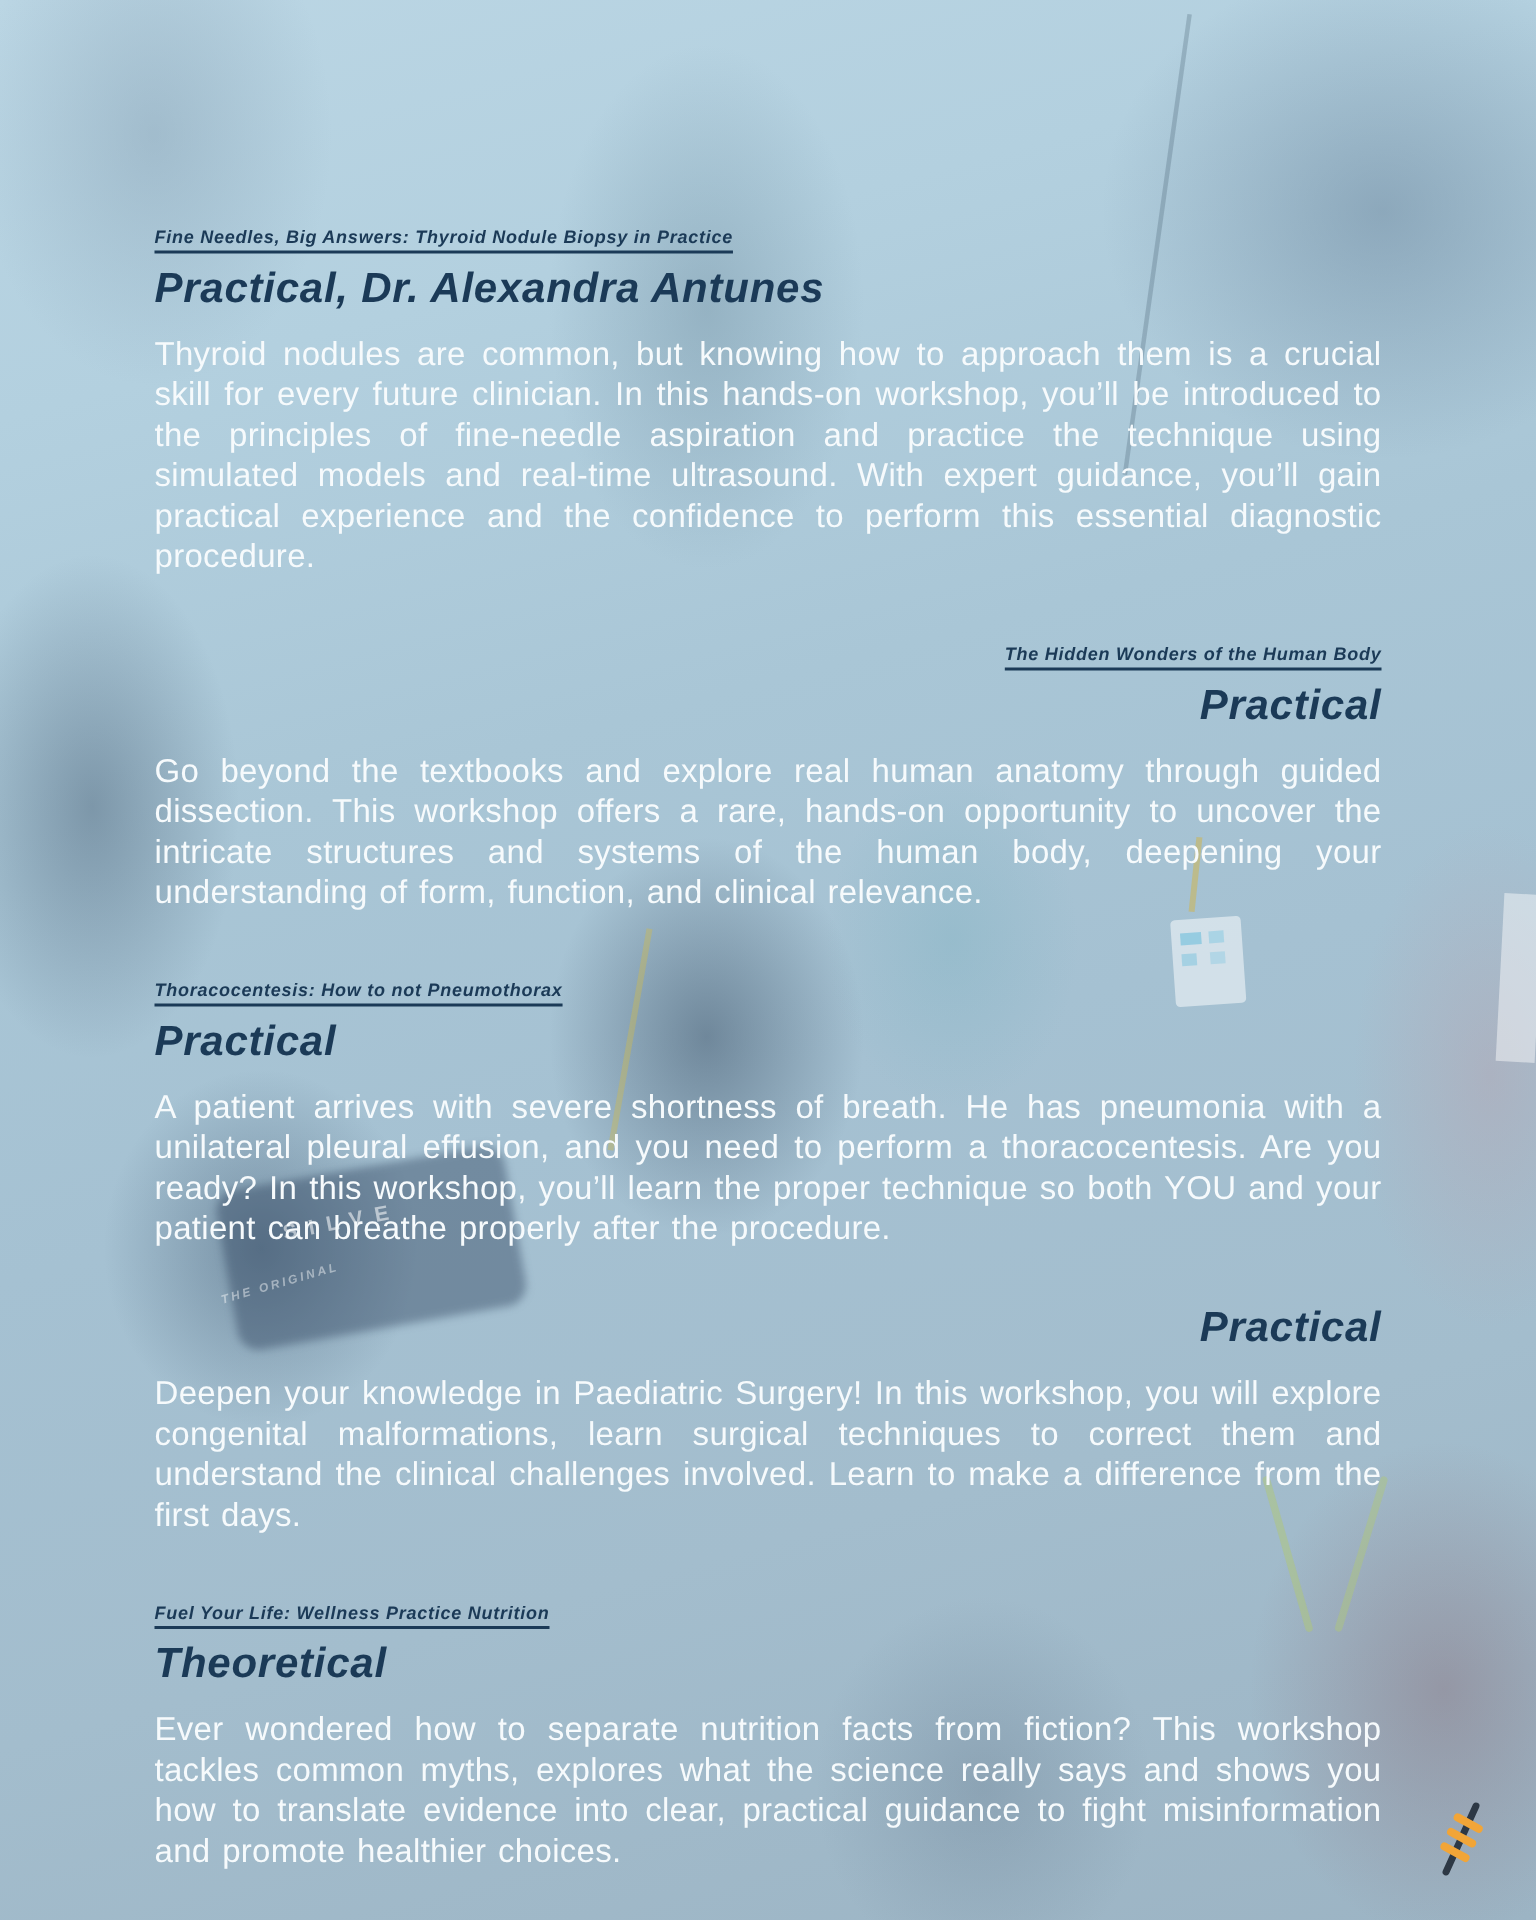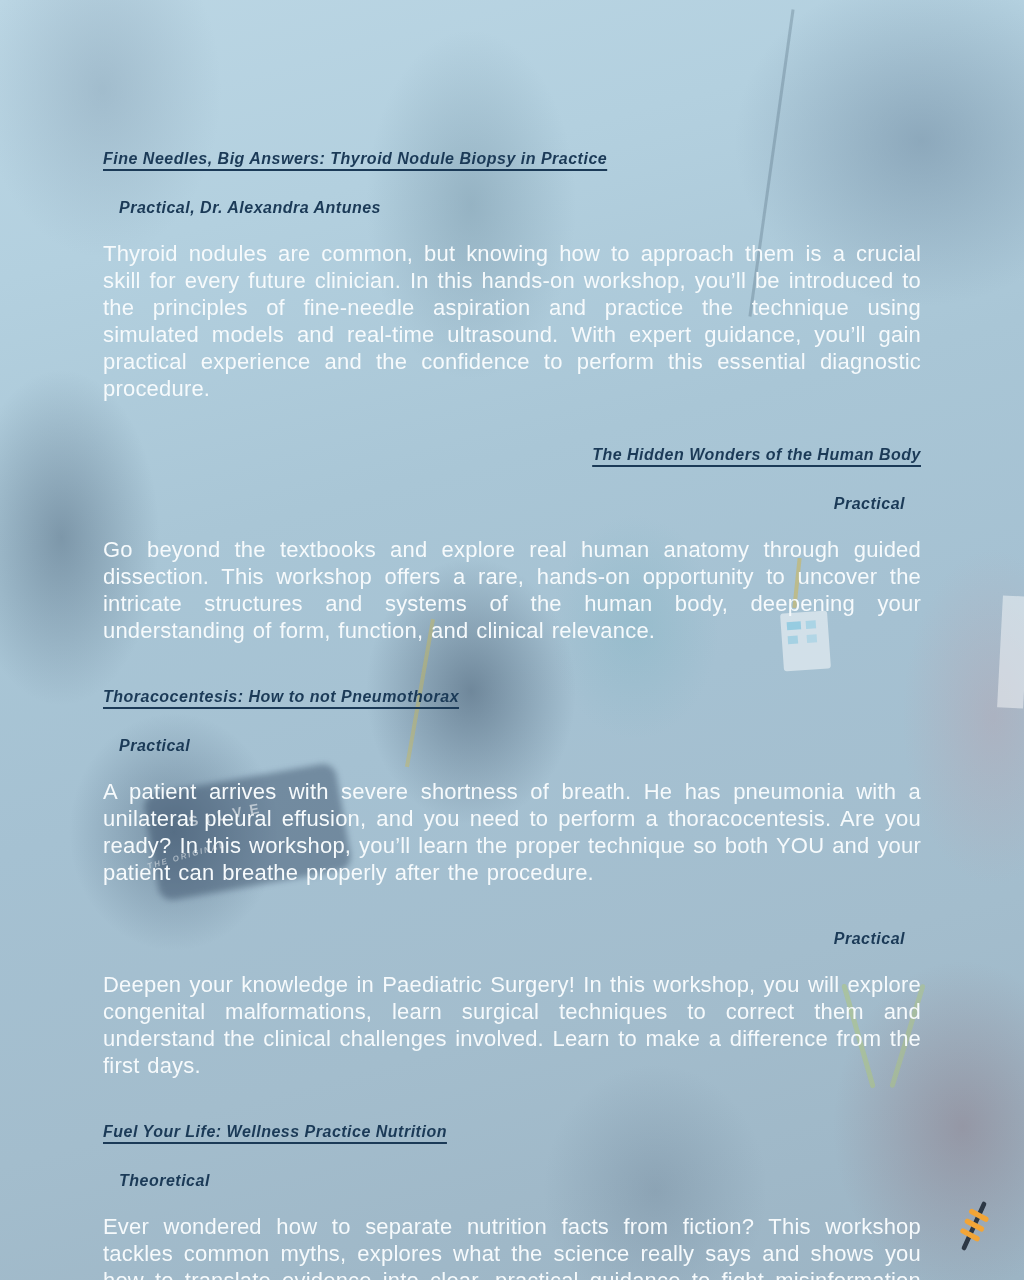--- a/index.html
+++ b/index.html
@@ -30,24 +30,24 @@
   .lanyard-a{left:795px;top:558px;width:4px;height:50px;background:rgba(210,180,70,.5);transform:rotate(6deg);}
   .lanyard-d{left:418px;top:618px;width:4px;height:150px;background:rgba(205,185,80,.42);transform:rotate(10deg);}
   .lanyard-b{left:856px;top:982px;width:5px;height:108px;background:rgba(175,200,120,.5);transform:rotate(-16deg);border-radius:3px;}
   .lanyard-c{left:905px;top:982px;width:5px;height:108px;background:rgba(175,200,120,.45);transform:rotate(17deg);border-radius:3px;}
   .cap{left:150px;top:778px;width:195px;height:108px;background:rgba(38,58,84,.40);border-radius:14px;transform:rotate(-10deg);filter:blur(3px);}
   .cap-t1{left:188px;top:806px;color:rgba(255,255,255,.55);font-size:14px;font-weight:700;letter-spacing:8px;transform:rotate(-11deg);}
   .cap-t2{left:146px;top:851px;color:rgba(255,255,255,.45);font-size:8px;font-style:italic;font-weight:700;letter-spacing:2px;transform:rotate(-16deg);}
   
   .content{position:absolute;left:0;top:0;right:0;padding:142px 103px 0;}
   section{margin:0 0 36px;}
-  .sec-title{margin:0;font-size:16px;line-height:33px;font-weight:700;font-style:italic;
+  .sec-title{margin:0;font-size:12px;line-height:33px;font-weight:700;font-style:italic;
     color:#1B3A57;letter-spacing:.5px;}
   .sec-title .u{text-decoration:underline;text-decoration-thickness:2px;text-underline-offset:5px;}
-  .sec-sub{margin:16px;font-size:16px;line-height:33px;font-weight:700;font-style:italic;
+  .sec-sub{margin:0;font-size:28px;line-height:33px;font-weight:700;font-style:italic;
     color:#1B3A57;letter-spacing:.5px;}
   .right .sec-title,.right .sec-sub{text-align:right;}
   .sec-body{margin:14px 0 0;font-size:22px;line-height:27px;color:#F6FAFC;
     text-align:justify;letter-spacing:.2px;word-spacing:1.5px;}
   
   .logo{position:absolute;right:31px;bottom:25px;width:38px;height:58px;}
 </style>
 </head>
 <body>
 

